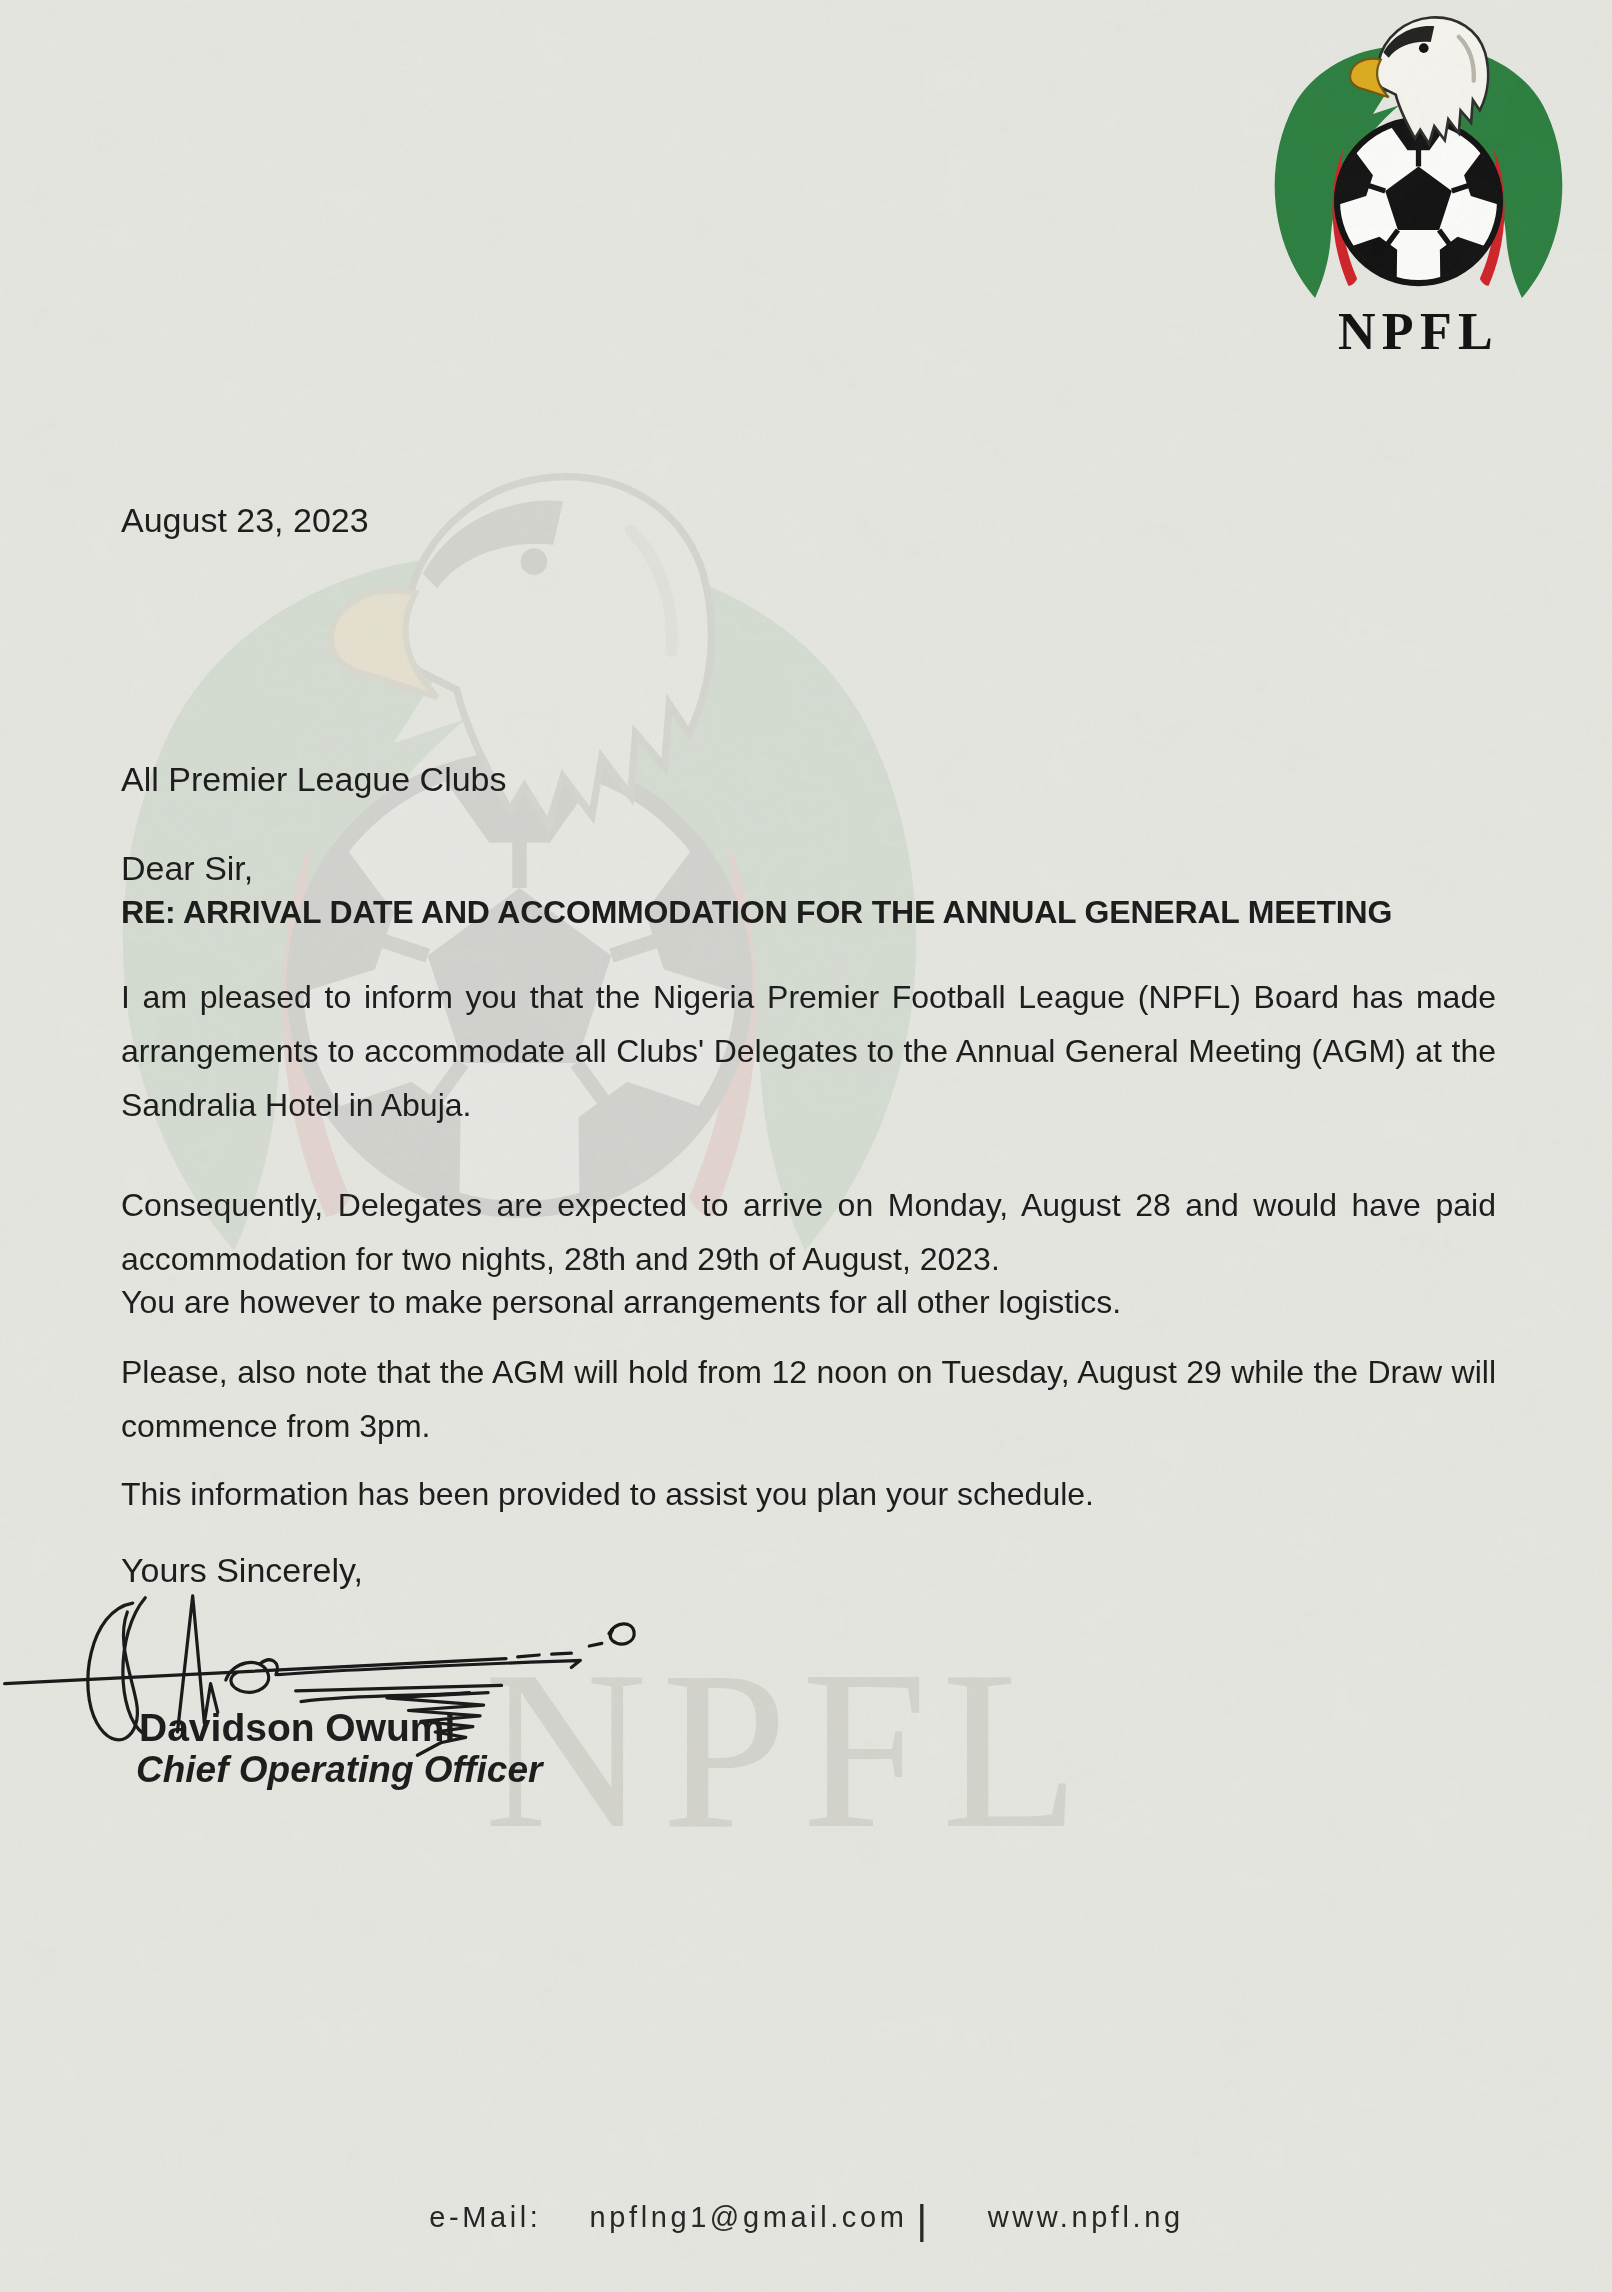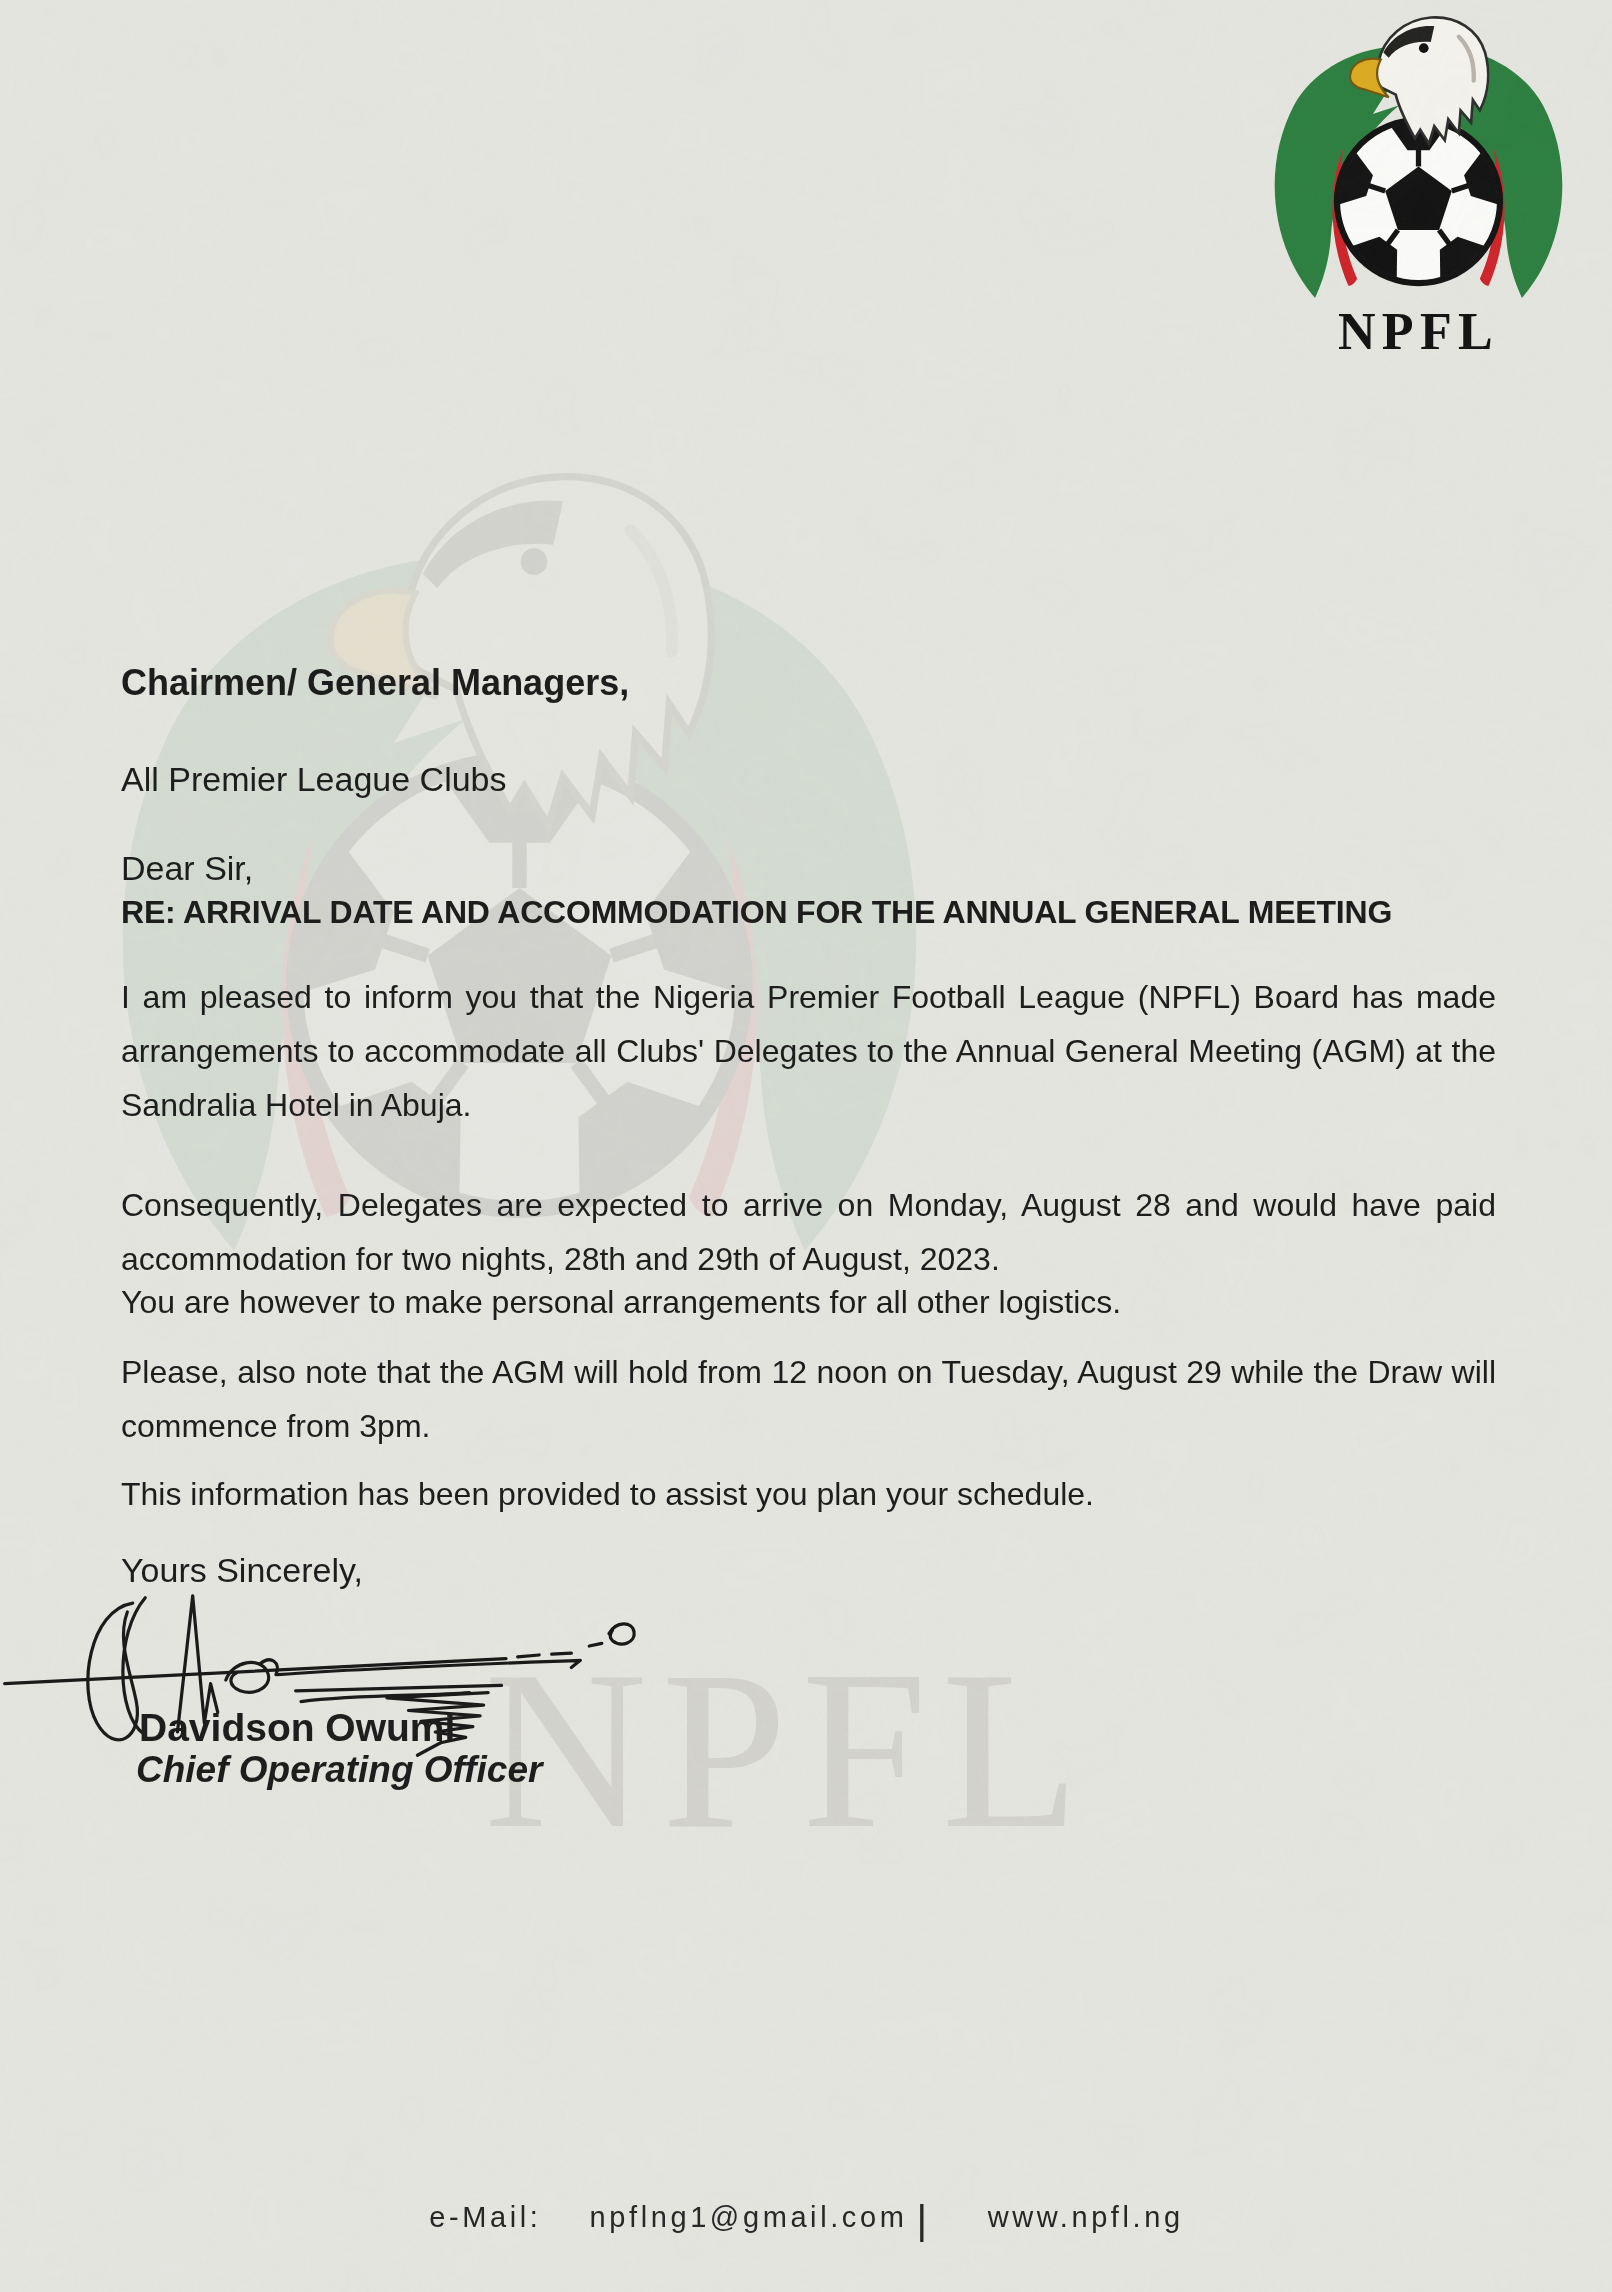--- a/index.html
+++ b/index.html
@@ -180,21 +180,21 @@
 
   <div class="wm-text">NPFL</div>
 
   <div class="logo">
     <svg class="crest-main" viewBox="0 0 400 340">
       <use href="#crest"></use>
     </svg>
     <div class="logo-text">NPFL</div>
   </div>
 
-  <div class="tline recipient1">Chairmen/ General Managers,</div>
+  <div class="tline date">August 23, 2023</div>
   <div class="tline recipient2">All Premier League Clubs</div>
   <div class="tline salutation">Dear Sir,</div>
   <div class="tline subj subject">RE: ARRIVAL DATE AND ACCOMMODATION FOR THE ANNUAL GENERAL MEETING</div>
 
   <div class="tpara p1">I am pleased to inform you that the Nigeria Premier Football League (NPFL) Board has made arrangements to accommodate all Clubs' Delegates to the Annual General Meeting (AGM) at the Sandralia Hotel in Abuja.</div>
   <div class="tpara p2">Consequently, Delegates are expected to arrive on Monday, August 28 and would have paid accommodation for two nights, 28th and 29th of August, 2023.</div>
   <div class="tpara p3">You are however to make personal arrangements for all other logistics.</div>
   <div class="tpara p4">Please, also note that the AGM will hold from 12 noon on Tuesday, August 29 while the Draw will commence from 3pm.</div>
   <div class="tpara p5">This information has been provided to assist you plan your schedule.</div>
 

